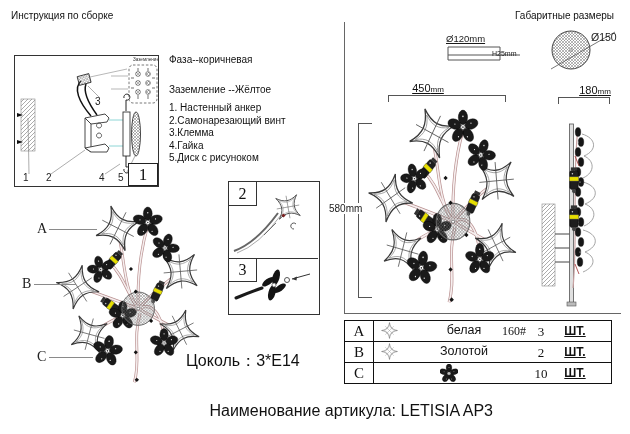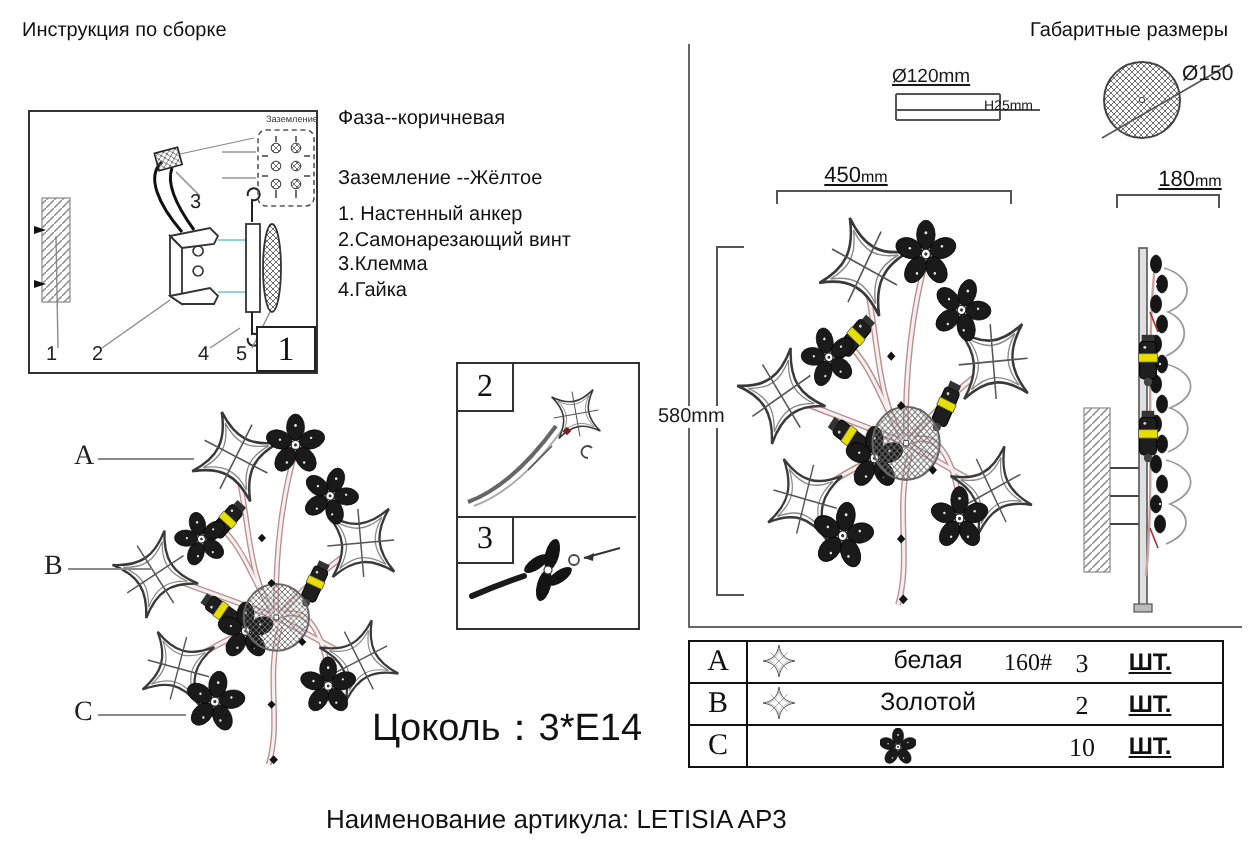--- a/index.html
+++ b/index.html
@@ -9,21 +9,21 @@
   .t-title{font-size:10px;color:#111;}
   .t-small{font-size:10px;color:#111;}
   .t-parts div{line-height:12.5px;font-size:10px;color:#111;}
   .callout{font-size:10px;color:#222;}
   .viewlbl{font-family:"Liberation Serif",serif;font-size:14px;color:#222;}
   .lead{position:absolute;height:1px;background:#8a8a8a;}
   .box{border:1px solid #333;background:#fff;}
   .numbox{display:flex;align-items:center;justify-content:center;
           font-family:"Liberation Serif",serif;font-size:17px;color:#111;}
   .ground-lbl{font-size:4.6px;color:#333;letter-spacing:0;}
-  .socle{font-size:19px;color:#111;}
+  .socle{font-size:16px;color:#111;}
   .dim-h{position:absolute;border-top:1px solid #555;}
   .dim-h::before,.dim-h::after{content:"";position:absolute;top:0;width:1px;height:6px;background:#555;}
   .dim-h::before{left:0;} .dim-h::after{right:0;}
   .dim-v{position:absolute;border-left:1px solid #555;}
   .dim-v::before,.dim-v::after{content:"";position:absolute;left:0;height:1px;width:13px;background:#555;}
   .dim-v::before{top:0;} .dim-v::after{bottom:0;}
   .dimtxt{font-size:11px;color:#111;text-align:center;text-decoration:underline;}
   .dimtxt .u{font-size:8px;}
   .divider-v{position:absolute;border-left:1px solid #666;}
   .sep-h{position:absolute;border-top:1px solid #666;}
@@ -34,21 +34,21 @@
   .cell-letter{width:28px;border-right:1px solid #111;display:flex;align-items:center;justify-content:center;
                font-family:"Liberation Serif",serif;font-size:15px;color:#111;}
   .cell-rest{flex:1;position:relative;}
   .cell-rest .name{position:absolute;left:40px;width:100px;top:2px;text-align:center;font-size:12.5px;color:#111;}
   .cell-rest .size{position:absolute;left:122px;width:36px;top:3px;text-align:center;
                    font-family:"Liberation Serif",serif;font-size:12px;color:#111;}
   .cell-rest .qty{position:absolute;left:155px;width:24px;top:2.5px;text-align:center;
                   font-family:"Liberation Serif",serif;font-size:13px;color:#111;}
   .cell-rest .unit{position:absolute;left:182px;width:38px;top:3px;text-align:center;
                    font-size:12px;font-weight:bold;color:#111;text-decoration:underline;}
-  .footer{font-size:13px;color:#111;text-align:left;}
+  .footer{font-size:16px;color:#111;text-align:right;}
   .steps-box{position:absolute;left:228px;top:181px;width:90px;height:132px;border:1px solid #333;}
   .steps-div{position:absolute;left:228px;top:258px;width:90px;border-top:1px solid #333;}
   .stepnum{position:absolute;border-right:1px solid #333;border-bottom:1px solid #333;background:#fff;}
   svg{display:block;}
   symbol{overflow:visible;}
 </style>
 </head>
 <body>
 
 <div class="canvas">
@@ -258,20 +258,21 @@
   <div class="abs numbox" style="left:128px;top:163px;width:28px;height:21px;border:1.2px solid #222;background:#fff">1</div>
 
   <div class="abs t-small" style="left:169px;top:54px">Фаза--коричневая</div>
   <div class="abs t-small" style="left:169px;top:84px">Заземление --Жёлтое</div>
 
   <div class="abs t-parts" style="left:169px;top:102px">
     <div>1. Настенный анкер</div>
     <div>2.Самонарезающий винт</div>
     <div>3.Клемма</div>
     <div>4.Гайка</div>
+    <div>5.Диск с рисуноком</div>
   </div>
 
   <svg class="abs" style="left:46px;top:196px" width="192" height="196">
     <use href="#lampF" width="192" height="196"></use>
   </svg>
   <div class="abs viewlbl" style="left:37px;top:221px">A</div>
   <div class="lead" style="left:49px;top:229px;width:48px"></div>
   <div class="abs viewlbl" style="left:22px;top:276px">B</div>
   <div class="lead" style="left:34px;top:284px;width:42px"></div>
   <div class="abs viewlbl" style="left:37px;top:349px">C</div>

